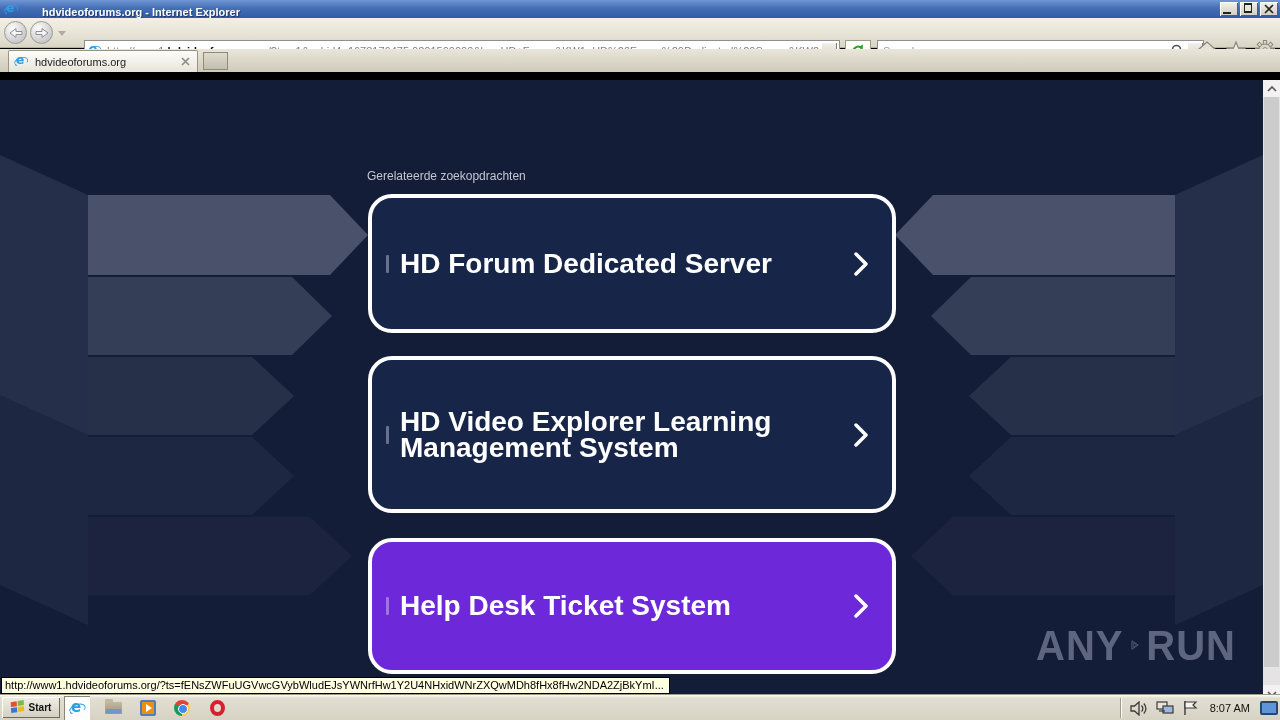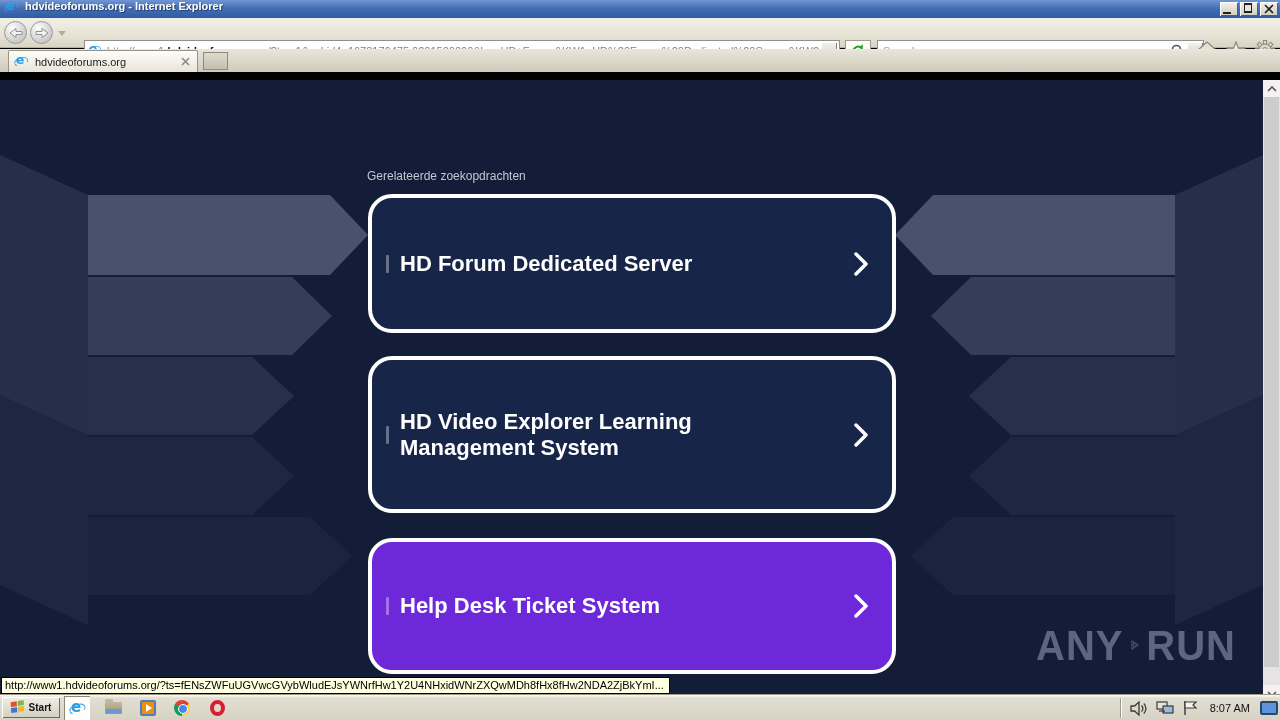--- a/index.html
+++ b/index.html
@@ -3,21 +3,21 @@
 <meta charset="utf-8">
 <style>
   * { margin:0; padding:0; box-sizing:border-box; }
   html,body { width:1280px; height:720px; overflow:hidden; }
   body { font-family:"Liberation Sans", sans-serif; position:relative; background:#000; }
   .screen { position:absolute; left:0; top:0; width:1280px; height:720px; }
 
   
   .titlebar { position:absolute; left:0; top:0; width:1280px; height:18px;
     background:linear-gradient(180deg,#7096d5 0%,#456fb5 45%,#2f5ba6 100%);
-    display:flex; align-items:flex-start; padding-left:4px; }
+    display:flex; align-items:flex-end; padding-left:4px;gap:17px; }
   .titlebar .title-text { color:#fff; font-size:11px; font-weight:bold; margin-left:5px;
     text-shadow:1px 1px 1px rgba(0,0,0,.45); white-space:nowrap; }
   .win-controls { position:absolute; right:2px; top:2px; display:flex; gap:2px; }
   .win-btn { width:18px; height:14px; background:linear-gradient(180deg,#f4f2ea,#cfccc0);
     box-shadow:inset 1px 1px 0 #fff, inset -1px -1px 0 #5a5a5a; position:relative; cursor:pointer; }
   .glyph-min { position:absolute; left:3px; bottom:2px; width:8px; height:2px; background:#222; }
   .glyph-restore { position:absolute; left:4px; top:2px; width:8px; height:8px; }
   .glyph-restore::before { content:""; position:absolute; right:0; top:0; width:6px; height:6px; border:1px solid #222; border-top-width:2px; background:#e9e6dc; }
   .glyph-restore::after { content:""; position:absolute; left:0; bottom:0; width:6px; height:6px; border:1px solid #222; border-top-width:2px; background:#e9e6dc; }
 
@@ -79,21 +79,21 @@
 
   .related-label { position:absolute; left:367px; top:89px; font-size:12px; color:#c3c7d1; }
 
   .card { position:absolute; left:368px; width:528px; background:#172549; border:4px solid #fff;
     border-radius:24px; display:flex; align-items:center; cursor:pointer; }
   .card-1 { top:114px; height:139px; }
   .card-2 { top:276px; height:157px; }
   .card-3 { top:458px; height:136px; background:#6d28d9; }
   .card-tick { position:absolute; left:14px; top:50%; transform:translateY(-50%); width:3px; height:18px;
     background:rgba(255,255,255,.35); border-radius:1px; }
-  .card-title { color:#fff; font-size:22px; font-weight:bold; line-height:26px; padding-left:28px; padding-right:110px; }
+  .card-title { color:#fff; font-size:28px; font-weight:bold; line-height:26px; padding-left:28px; padding-right:110px; }
   .card-chevron { position:absolute; right:24px; top:50%; transform:translateY(-50%); display:flex; }
 
   
   .watermark { position:absolute; left:1036px; top:536px; width:200px; height:58px; display:flex;
     align-items:center; gap:6px; opacity:.55; }
   .wm-text { color:#9aa2b8; font-size:40px; font-weight:bold; letter-spacing:1px; transform:scaleY(1.05); }
 
   
   .scrollbar { position:absolute; right:0; top:0; width:17px; height:622px; background:#e5e3e3; }
   .scroll-btn { position:absolute; left:0; width:17px; height:17px; background:#f3f1f1;

